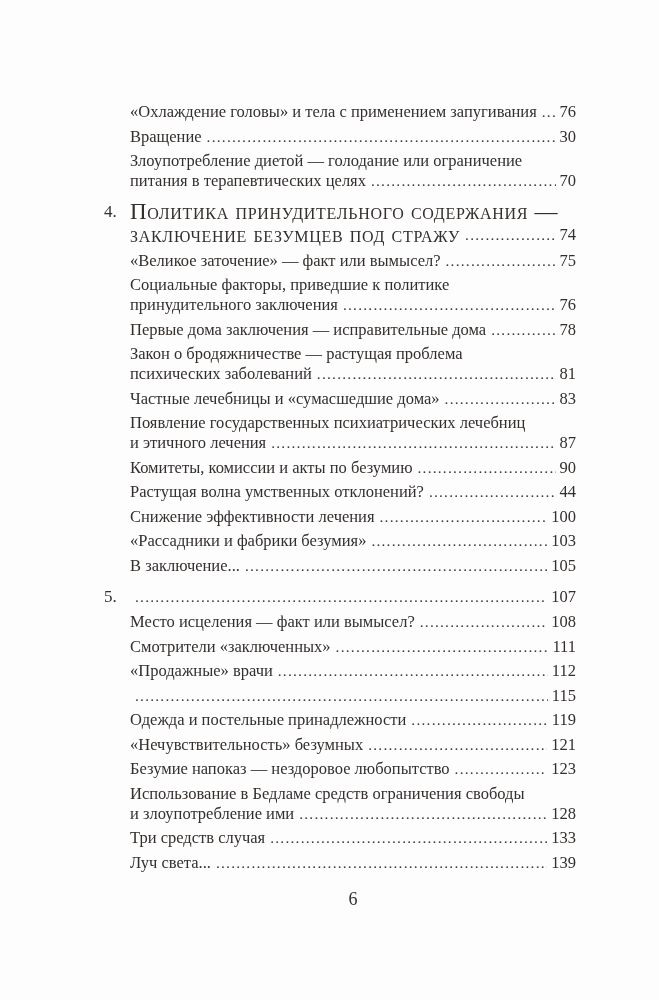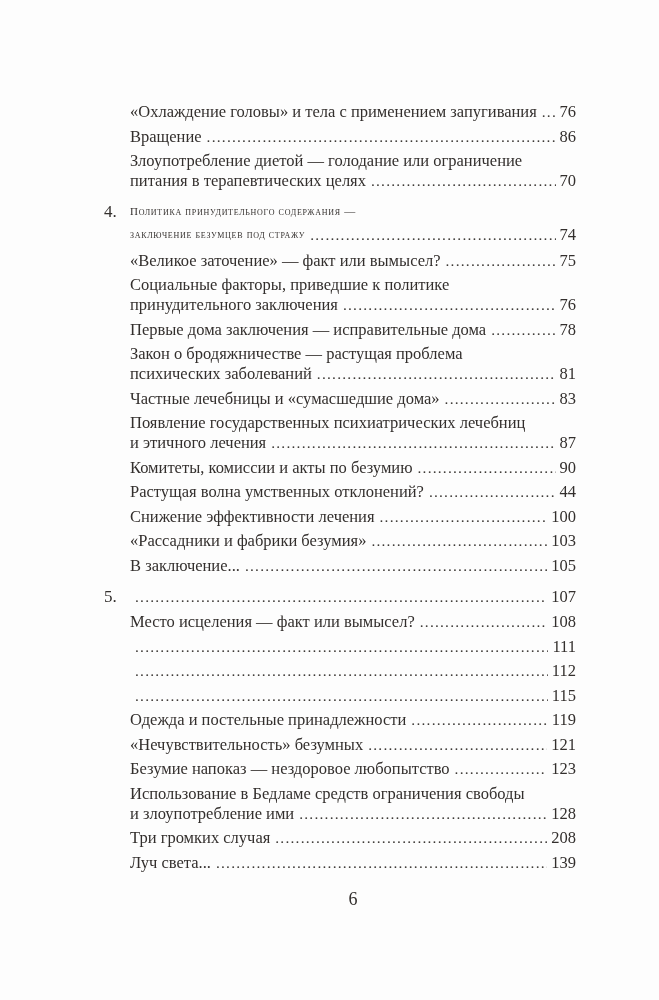--- a/index.html
+++ b/index.html
@@ -43,21 +43,21 @@
   .row .pg {
     flex: 0 0 auto;
     margin-left: 2px;
     text-align: right;
   }
   
   .chapter { position: relative; margin-top: 9px; }
   .chapter .row { line-height: 23px; }
   .chapter .t {
     font-variant: small-caps;
-    font-size: 11px;
+    font-size: 23px;
     letter-spacing: 0.7px;
   }
   .chap-num {
     position: absolute;
     left: -26px;
     top: 0;
     font-size: 17px;
     line-height: 23px;
   }
   .folio {
@@ -79,21 +79,21 @@
         <div class="row last">
           <span class="t">«Охлаждение головы» и тела с применением запугивания</span>
           <span class="leader">................................................................................................................................................................</span>
           <span class="pg">76</span>
         </div>
       </div>
       <div class="block entry">
         <div class="row last">
           <span class="t">Вращение</span>
           <span class="leader">................................................................................................................................................................</span>
-          <span class="pg">86</span>
+          <span class="pg">30</span>
         </div>
       </div>
       <div class="block entry">
         <div class="row">
           <span class="t">Злоупотребление диетой — голодание или ограничение</span>
         </div>
         <div class="row last">
           <span class="t">питания в терапевтических целях</span>
           <span class="leader">................................................................................................................................................................</span>
           <span class="pg">70</span>
@@ -205,26 +205,28 @@
       </div>
       <div class="block entry">
         <div class="row last">
           <span class="t">Место исцеления — факт или вымысел?</span>
           <span class="leader">................................................................................................................................................................</span>
           <span class="pg">108</span>
         </div>
       </div>
       <div class="block entry">
         <div class="row last">
+          <span class="t">Смотрители «заключенных»</span>
           <span class="leader">................................................................................................................................................................</span>
           <span class="pg">111</span>
         </div>
       </div>
       <div class="block entry">
         <div class="row last">
+          <span class="t">«Продажные» врачи</span>
           <span class="leader">................................................................................................................................................................</span>
           <span class="pg">112</span>
         </div>
       </div>
       <div class="block entry">
         <div class="row last">
           <span class="leader">................................................................................................................................................................</span>
           <span class="pg">115</span>
         </div>
       </div>
@@ -254,23 +256,23 @@
           <span class="t">Использование в Бедламе средств ограничения свободы</span>
         </div>
         <div class="row last">
           <span class="t">и злоупотребление ими</span>
           <span class="leader">................................................................................................................................................................</span>
           <span class="pg">128</span>
         </div>
       </div>
       <div class="block entry">
         <div class="row last">
-          <span class="t">Три громких случая</span>
-          <span class="leader">................................................................................................................................................................</span>
-          <span class="pg">208</span>
+          <span class="t">Три средств случая</span>
+          <span class="leader">................................................................................................................................................................</span>
+          <span class="pg">133</span>
         </div>
       </div>
       <div class="block entry">
         <div class="row last">
           <span class="t">Луч света...</span>
           <span class="leader">................................................................................................................................................................</span>
           <span class="pg">139</span>
         </div>
       </div>
     </div>

